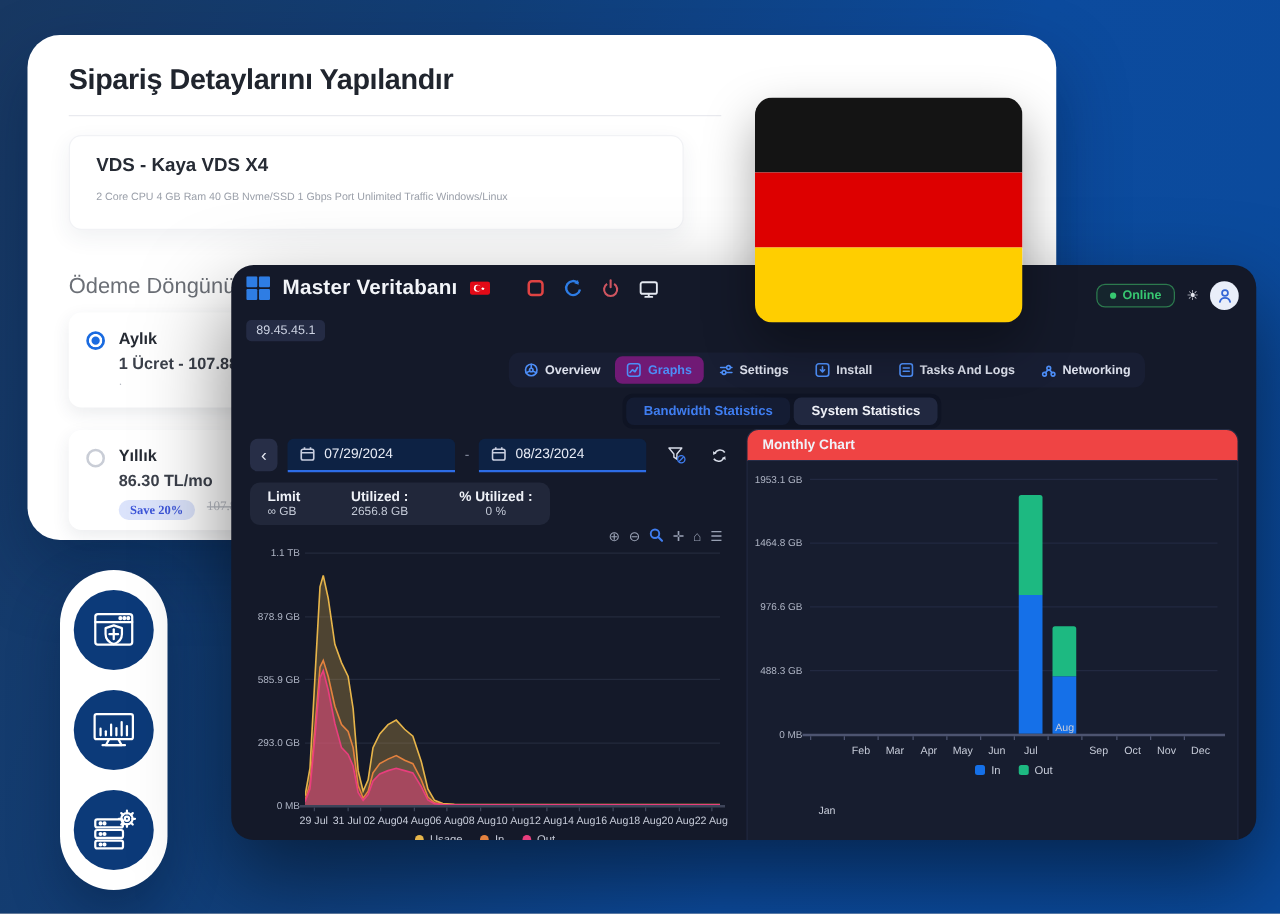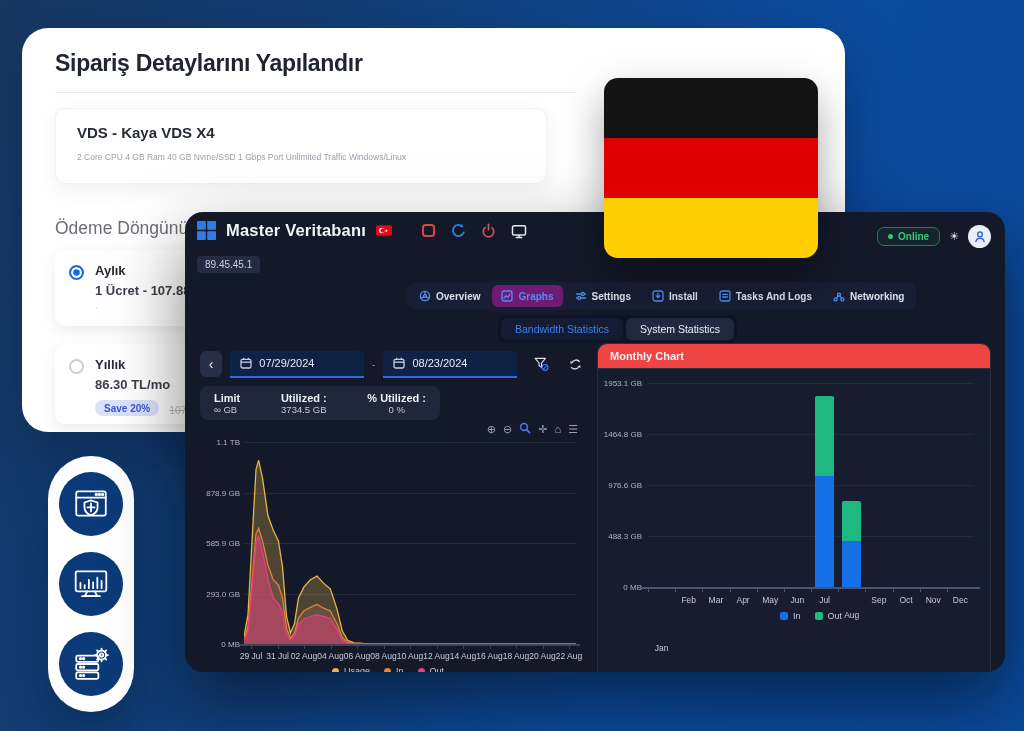--- a/index.html
+++ b/index.html
@@ -23,21 +23,21 @@
   .option-card { position:absolute; left:33px; width:280px; background:#fff; border-radius:10px;
                  box-shadow:0 5px 14px rgba(40,50,80,.09); padding:13px 14px; display:flex; gap:11px; }
   .opt-monthly { top:222px; height:76px; }
   .opt-yearly  { top:316px; height:80px; }
   .radio { width:15px; height:15px; border-radius:50%; flex:0 0 15px; margin-top:2px; }
   .radio.on  { background:#1a6be0; border:2px solid #1a6be0; box-shadow:inset 0 0 0 2.2px #fff; }
   .radio.off { background:#fff; border:2px solid #c9cdd6; }
   .opt-name  { font-size:13px; font-weight:700; color:#262b34; }
   .opt-price { margin-top:5px; font-size:13px; font-weight:600; color:#3c414b; }
   .opt-dot   { margin-top:6px; font-size:10px; color:#b9bdc5; line-height:4px; }
-  .save-row  { margin-top:8px; display:flex; align-items:flex-end; gap:10px; }
+  .save-row  { margin-top:8px; display:flex; align-items:flex-start; gap:10px;font-family:Liberation Serif, serif; }
   .save-badge { background:#dbe3fb; color:#3c55d9; font-size:10px; font-weight:700;
                 border-radius:10px; padding:2.5px 9px; }
   .old-price { font-size:10.5px; color:#b8bcc4; text-decoration:line-through; }
 
   
   .flag { left:604px; top:78px; width:214px; height:180px; border-radius:14px; overflow:hidden;
           z-index:3; box-shadow:0 18px 40px rgba(0,0,0,.35); }
   .flag div { width:100%; height:33.34%; }
 
   
@@ -67,21 +67,21 @@
 
   .tabs { position:absolute; left:222px; top:70px; display:flex; gap:3px; background:#181e33;
           border-radius:9px; padding:3px; }
   .tab { display:flex; align-items:center; gap:5px; padding:5px 9px; border-radius:6px;
          font-size:10px; font-weight:700; color:#dce0ec; cursor:default; }
   .tab.active { background:#701a75; color:#4d8ef7; }
   .tab svg { stroke:#4d8ef7; fill:none; stroke-width:1.3; stroke-linecap:round; stroke-linejoin:round; }
 
   .subtabs { position:absolute; left:313px; top:103px; display:flex; gap:3px; background:#0f1424;
              border-radius:8px; padding:3px; }
-  .subtab { padding:5px 14px; border-radius:6px; font-size:10.5px; font-weight:400;text-align:center; }
+  .subtab { padding:5px 14px; border-radius:6px; font-size:10.5px; font-weight:700;text-align:center; }
   .subtab.active { background:#141c33; color:#3f7df0; }
   .subtab.idle   { background:#212840; color:#eef0f6; }
 
   
   .left-col { position:absolute; left:15px; top:138px; width:382px; height:318px; }
   .date-row { display:flex; align-items:center; gap:8px; height:28px; }
   .back-btn { width:26px; height:26px; background:#272e47; border-radius:6px; color:#e6e9f2;
               font-size:14px; display:flex; align-items:center; justify-content:center; }
   .date-field { width:152px; height:27px; background:#0d2244; border-bottom:2px solid #2d6ce6;
                 border-radius:5px 5px 0 0; display:flex; align-items:center; gap:7px; padding:0 10px; }
@@ -339,21 +339,21 @@
         </svg>
       </div>
 
       <div class="stats-card">
           <div class="stat">
             <div class="stat-label">Limit</div>
             <div class="stat-value">∞ GB</div>
           </div>
           <div class="stat c">
             <div class="stat-label">Utilized :</div>
-            <div class="stat-value">3734.5 GB</div>
+            <div class="stat-value">2656.8 GB</div>
           </div>
           <div class="stat c">
             <div class="stat-label">% Utilized :</div>
             <div class="stat-value">0 %</div>
           </div>
         </div>
       <div class="chart-toolbar">
           <span class="tool">⊕</span>
           <span class="tool">⊖</span>
           <span class="tool"><svg width="12" height="12" viewBox="0 0 12 12">
@@ -451,21 +451,21 @@
           <span class="xt" style="left: 172.25px; top: 226px;">May</span>
           <div class="tick" style="left: 158.667px; top: 220px; background: rgb(77, 84, 112);"></div>
           <span class="xt" style="left: 199.417px; top: 226px;">Jun</span>
           <div class="tick" style="left: 185.833px; top: 220px; background: rgb(77, 84, 112);"></div>
           <div class="bar" style="left: 217.083px; top: 106.761px; height: 111.239px; background: rgb(21, 112, 232);"></div>
           <div class="bar" style="left: 217.083px; top: 27.38px; height: 79.3815px; background: rgb(29, 185, 129); border-radius: 2px 2px 0px 0px;"></div>
           <span class="xt" style="left: 226.583px; top: 226px;">Jul</span>
           <div class="tick" style="left: 213px; top: 220px; background: rgb(77, 84, 112);"></div>
           <div class="bar" style="left: 244.25px; top: 172.042px; height: 45.9577px; background: rgb(21, 112, 232);"></div>
           <div class="bar" style="left: 244.25px; top: 132.352px; height: 39.6907px; background: rgb(29, 185, 129); border-radius: 2px 2px 0px 0px;"></div>
-          <span class="xt" style="left: 253.75px; top: 241px;">Aug</span>
+          <span class="xt" style="left: 253.75px; top: 208px;">Aug</span>
           <div class="tick" style="left: 240.167px; top: 220px; background: rgb(77, 84, 112);"></div>
           <span class="xt" style="left: 280.917px; top: 226px;">Sep</span>
           <div class="tick" style="left: 267.333px; top: 220px; background: rgb(77, 84, 112);"></div>
           <span class="xt" style="left: 308.083px; top: 226px;">Oct</span>
           <div class="tick" style="left: 294.5px; top: 220px; background: rgb(77, 84, 112);"></div>
           <span class="xt" style="left: 335.25px; top: 226px;">Nov</span>
           <div class="tick" style="left: 321.667px; top: 220px; background: rgb(77, 84, 112);"></div>
           <span class="xt" style="left: 362.417px; top: 226px;">Dec</span>
           <div class="tick" style="left: 348.833px; top: 220px; background: rgb(77, 84, 112);"></div>
           <div class="axis-x" style="left: 44px; top: 218px; width: 338px; height: 2px; background: rgb(77, 84, 112);"></div>

